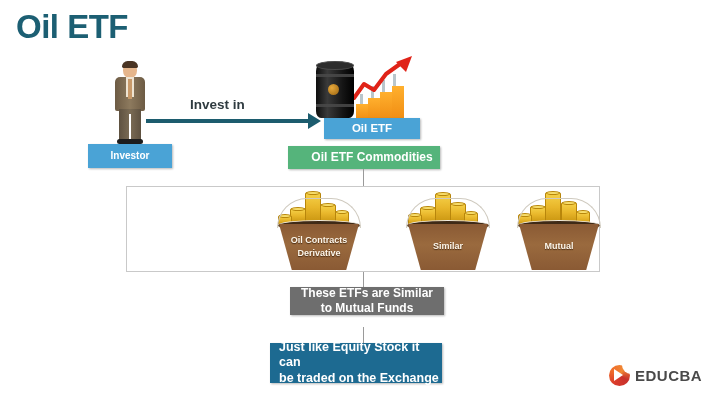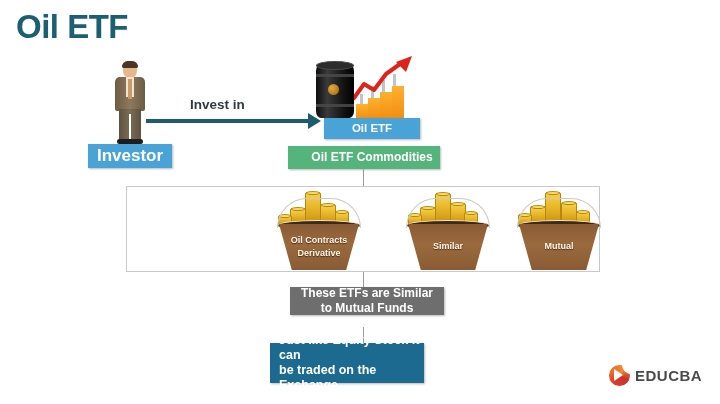--- a/index.html
+++ b/index.html
@@ -43,21 +43,21 @@
     line-height: 1.22;
     box-shadow: 1px 1px 2px rgba(0,0,0,0.28);
   }
 
   #investor-label {
     left: 88px;
     top: 144px;
     width: 84px;
     height: 24px;
     background: #4aa3d6;
-    font-size: 17px;
+    font-size: 10px;
   }
   #oil-etf-label {
     left: 324px;
     top: 118px;
     width: 96px;
     height: 21px;
     background: #4aa3d6;
     font-size: 11.5px;
   }
   #oil-etf-commodities-label {
@@ -73,21 +73,21 @@
     left: 290px;
     top: 287px;
     width: 154px;
     height: 28px;
     background: #6e6e6e;
     font-size: 12px;
   }
   #exchange-note {
     left: 270px;
     top: 343px;
-    width: 154px;
+    width: 172px;
     height: 40px;
     background: #1d6a91;
     font-size: 12.5px;
     justify-content: flex-start;
     text-align: left;
     padding-left: 9px;
   }
 
   
   #invest-in-text {

